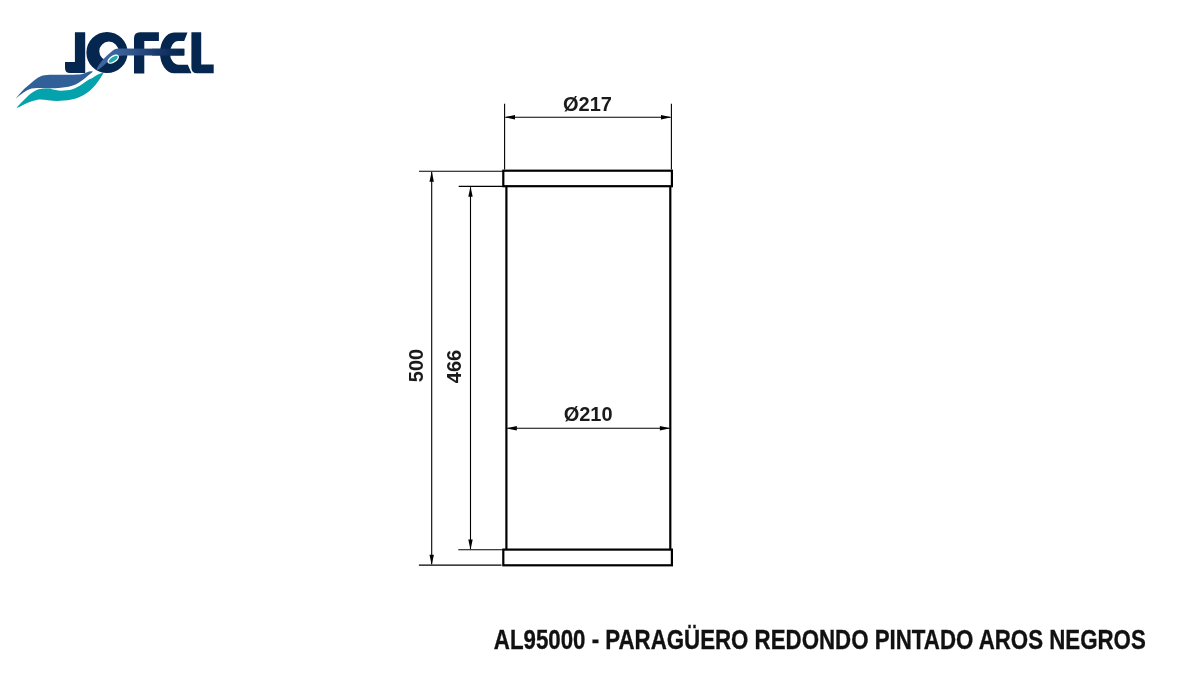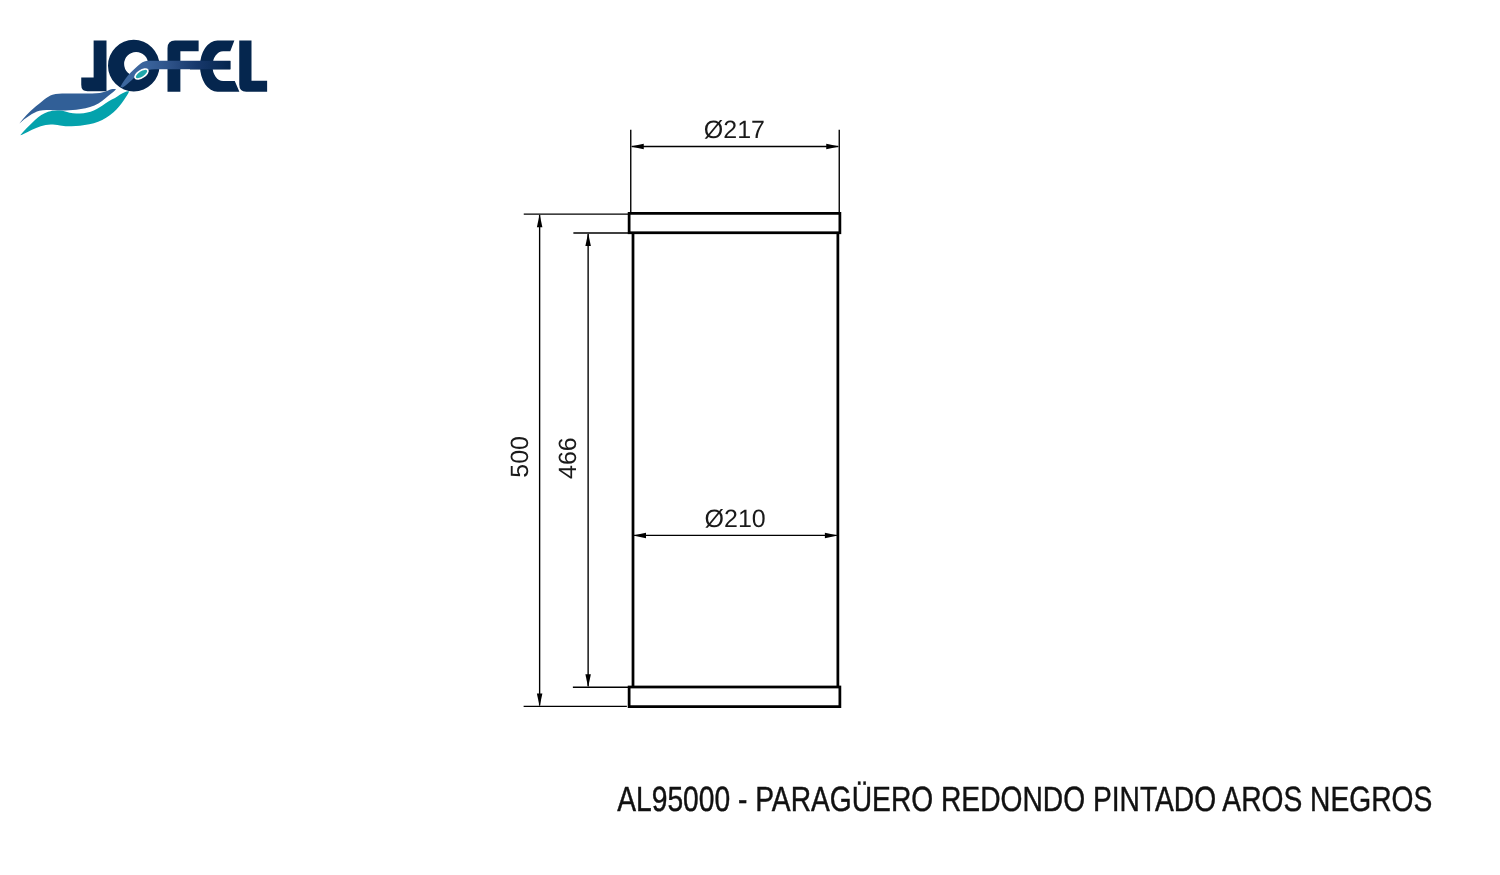--- a/index.html
+++ b/index.html
@@ -1,16 +1,16 @@
 <!DOCTYPE html>
 <html><head>
 <meta charset="utf-8">
 <style>
   html,body{margin:0;padding:0;background:#ffffff;}
-  #page{position:relative;width:1200px;height:700px;background:#ffffff;overflow:hidden;}
+  #page{position:relative;width:1200px;height:700px;background:#ffffff;overflow:hidden;font-weight:bold;}
   svg{position:absolute;top:0;left:0;}
   text{font-family:"Liberation Sans",sans-serif;}
 </style>
 </head>
 <body>
 <div id="page">
 <svg width="1200" height="700" viewBox="0 0 1200 700">
   <defs>
     <linearGradient id="bandgrad" x1="96" x2="184" y1="0" y2="0" gradientUnits="userSpaceOnUse">
       <stop offset="0" stop-color="#3e68a0"></stop>

